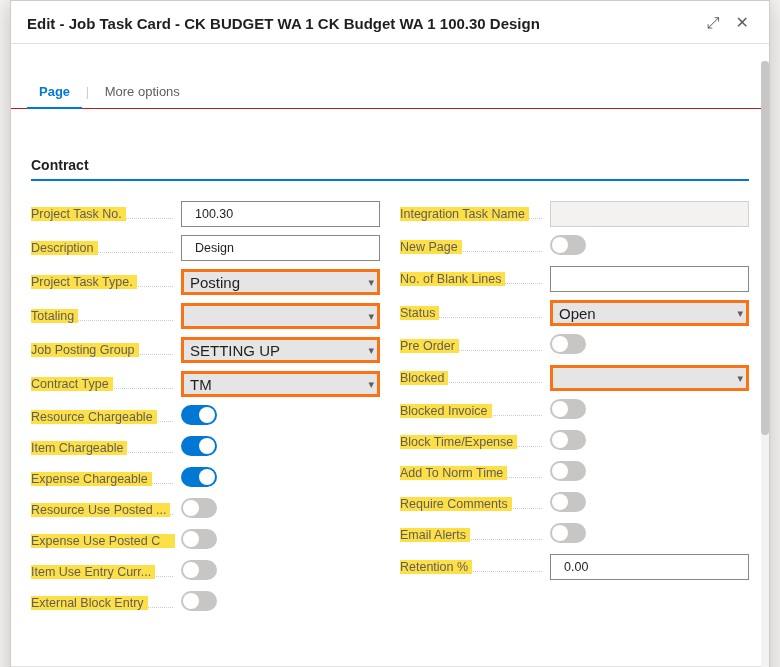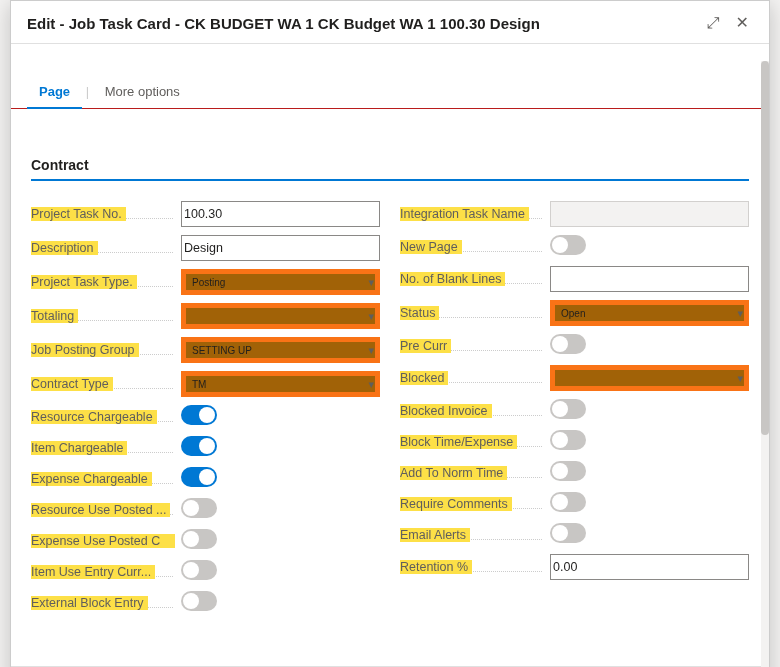--- a/index.html
+++ b/index.html
@@ -131,41 +131,41 @@
     }
 
     .field-control {
       flex: 1;
     }
 
     .text-input {
       width: 100%;
       height: 26px;
       border: 1px solid #8a8886;
-      padding: 0 2px;
+      padding: 0 13px;
       font-size: 12.5px;
       color: #201f1e;
       outline: none;
       background: #fff;
     }
 
     .text-input.readonly {
       background: #f3f2f1;
       color: #605e5c;
       border-color: #d2d0ce;
     }
 
     .select-control {
       width: 100%;
       height: 26px;
-      border: 5px solid #f97316;
+      border: 3px solid #f97316;
       padding: 0 6px;
-      font-size: 10px;
+      font-size: 15px;
       color: #201f1e;
-      background: #a16207;
+      background: #e5e5e5;
       appearance: none;
       -webkit-appearance: none;
       cursor: pointer;
       outline: none;
       position: relative;
     }
 
     .select-wrapper {
       position: relative;
       width: 100%;
@@ -487,21 +487,21 @@
                 <option>Quote</option>
                 <option>Planning</option>
                 <option>Completed</option>
               </select>
             </div>
           </div>
         </div>
 
         <div class="field-row">
           <div class="field-label">
-            <span class="field-label-text">Pre Curr</span>
+            <span class="field-label-text">Pre Order</span>
           </div>
           <div class="field-control">
             <label class="toggle">
               <div class="toggle-track off">
                   <div class="toggle-thumb"></div>
                 </div>
             </label>
           </div>
         </div>
 

